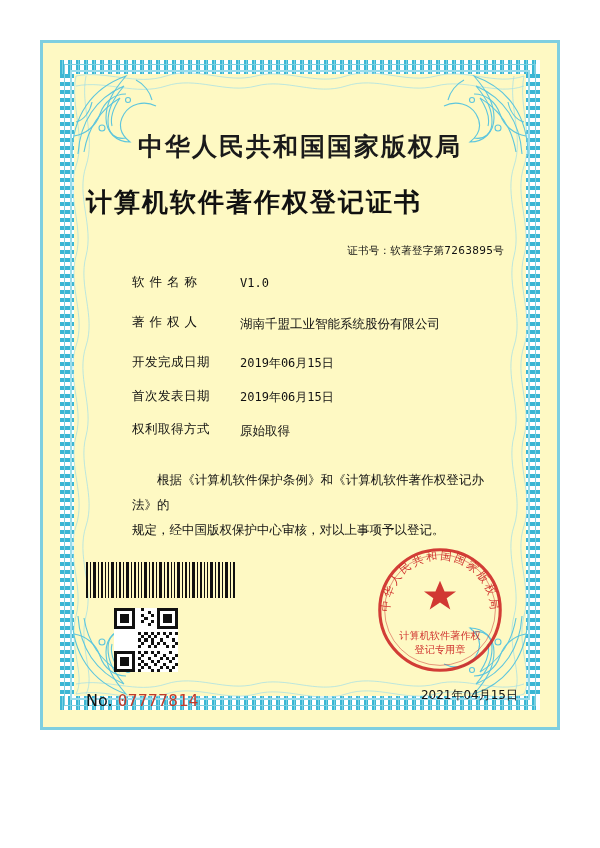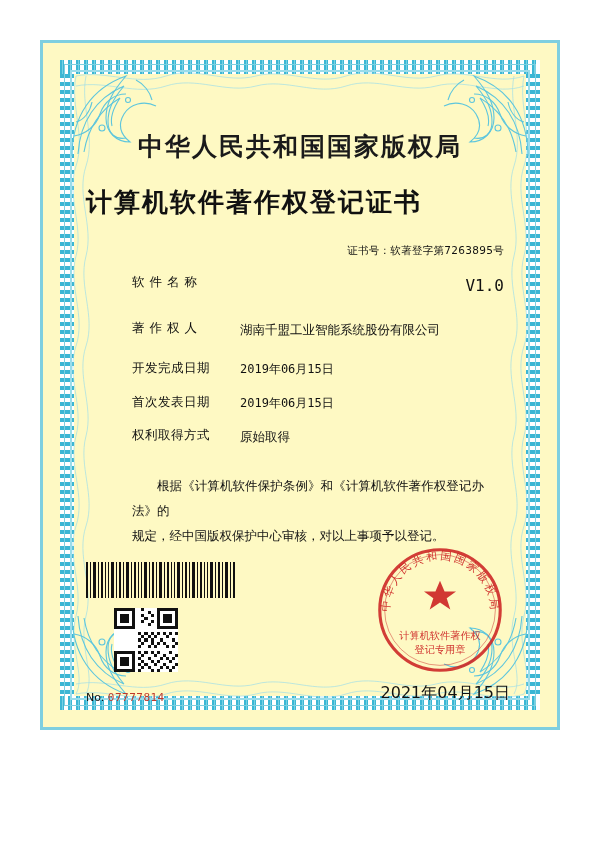--- a/index.html
+++ b/index.html
@@ -136,21 +136,21 @@
     width: 108px;
     flex: 0 0 108px;
     letter-spacing: .5px;
     white-space: nowrap;
   }
   .field-value {
     flex: 1;
     line-height: 1.55;
     font-size: 12.5px;
   }
-  .field-value .line2 { display: block; font-family: "DejaVu Sans Mono", "Liberation Mono", monospace; font-size: 16px; text-align: right;}
+  .field-value .line2 { display: block; font-family: "DejaVu Sans Mono", "Liberation Mono", monospace; font-size: 12px;}
   .mono { font-family: "DejaVu Sans Mono", "Liberation Mono", monospace; font-size: 12px; }
 
   .sep-gap { height: 6px; }
 
   .statement {
     margin-top: 26px;
     padding-left: 46px;
     padding-right: 30px;
     font-size: 12.5px;
     line-height: 2.0;
@@ -184,34 +184,34 @@
     right: 52px;
     bottom: 52px;
     width: 136px;
     height: 136px;
   }
   .seal svg { width: 100%; height: 100%; }
 
   .footer-no {
     position: absolute;
     left: 46px;
-    bottom: 26px;
-    font-size: 11px;
+    bottom: 20px;
+    font-size: 16px;
     color: #111;
   }
   .footer-no .num {
     color: #c0392b;
     font-family: "DejaVu Sans Mono", "Liberation Mono", monospace;
     letter-spacing: .5px;
   }
   .footer-date {
     position: absolute;
-    right: 50px;
+    right: 42px;
     bottom: 26px;
-    font-size: 16px;
+    font-size: 12px;
     color: #111;
   }
 </style>
 </head>
 <body>
 
 <div id="certificate">
 
   <div class="border-outer"></div>
   <div class="border-greek"></div>

